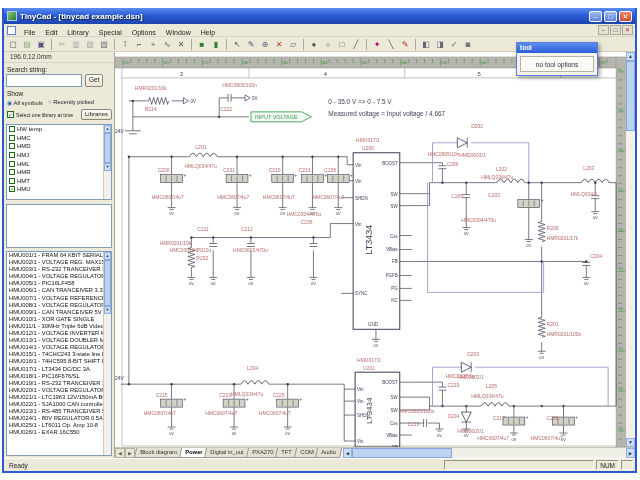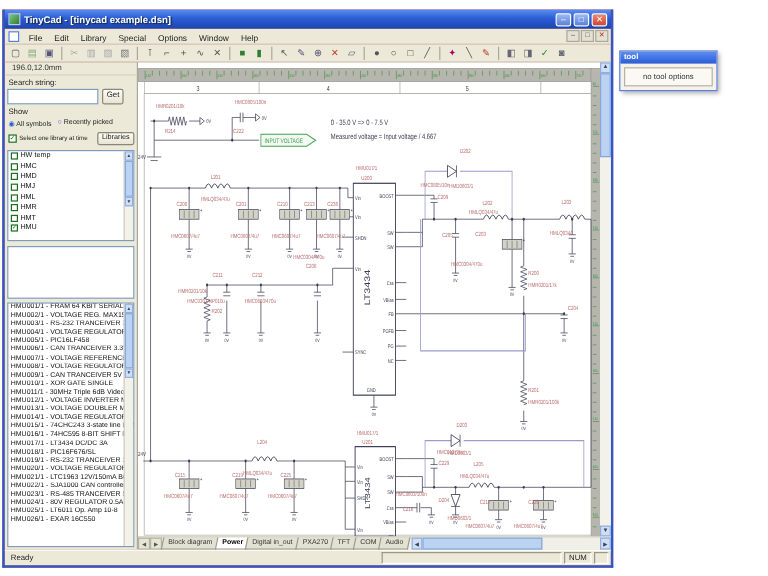--- a/index.html
+++ b/index.html
@@ -1,19 +1,19 @@
 <!DOCTYPE html>
 <html><head>
 <meta charset="utf-8">
 <style>
   html,body{margin:0;padding:0;background:#fff;width:640px;height:480px;overflow:hidden;
     font-family:"Liberation Sans",sans-serif;-webkit-font-smoothing:antialiased;}
   *{box-sizing:border-box;}
-  .win{position:absolute;left:2px;top:8px;width:509px;height:465px;
-    border:2px solid #2a5acd;border-top:none;background:#b91c1c;display:flex;flex-direction:column;}
+  .win{position:absolute;left:2px;top:8px;width:635px;height:465px;
+    border:2px solid #2a5acd;border-top:none;background:#f97316;display:flex;flex-direction:column;}
   
   .titlebar{height:16px;background:linear-gradient(180deg,#5c8ef0 0%,#2b5dd6 45%,#1c44ad 100%);
     display:flex;align-items:center;padding:0 3px;flex:0 0 auto;}
   .appicon{width:10px;height:10px;background:linear-gradient(135deg,#7ec97e,#2e7d32);
     border:1px solid #bcd;margin-right:3px;}
   .titletext{color:#fff;font-size:8px;font-weight:bold;text-shadow:1px 1px 1px #123;flex:1;
     white-space:nowrap;overflow:hidden;}
   .winbtn{width:13px;height:11px;margin-left:2px;border:1px solid #fff;border-radius:2px;
     background:linear-gradient(180deg,#9db9f0,#5b82d8);color:#fff;font-size:7px;line-height:9px;
     text-align:center;}

